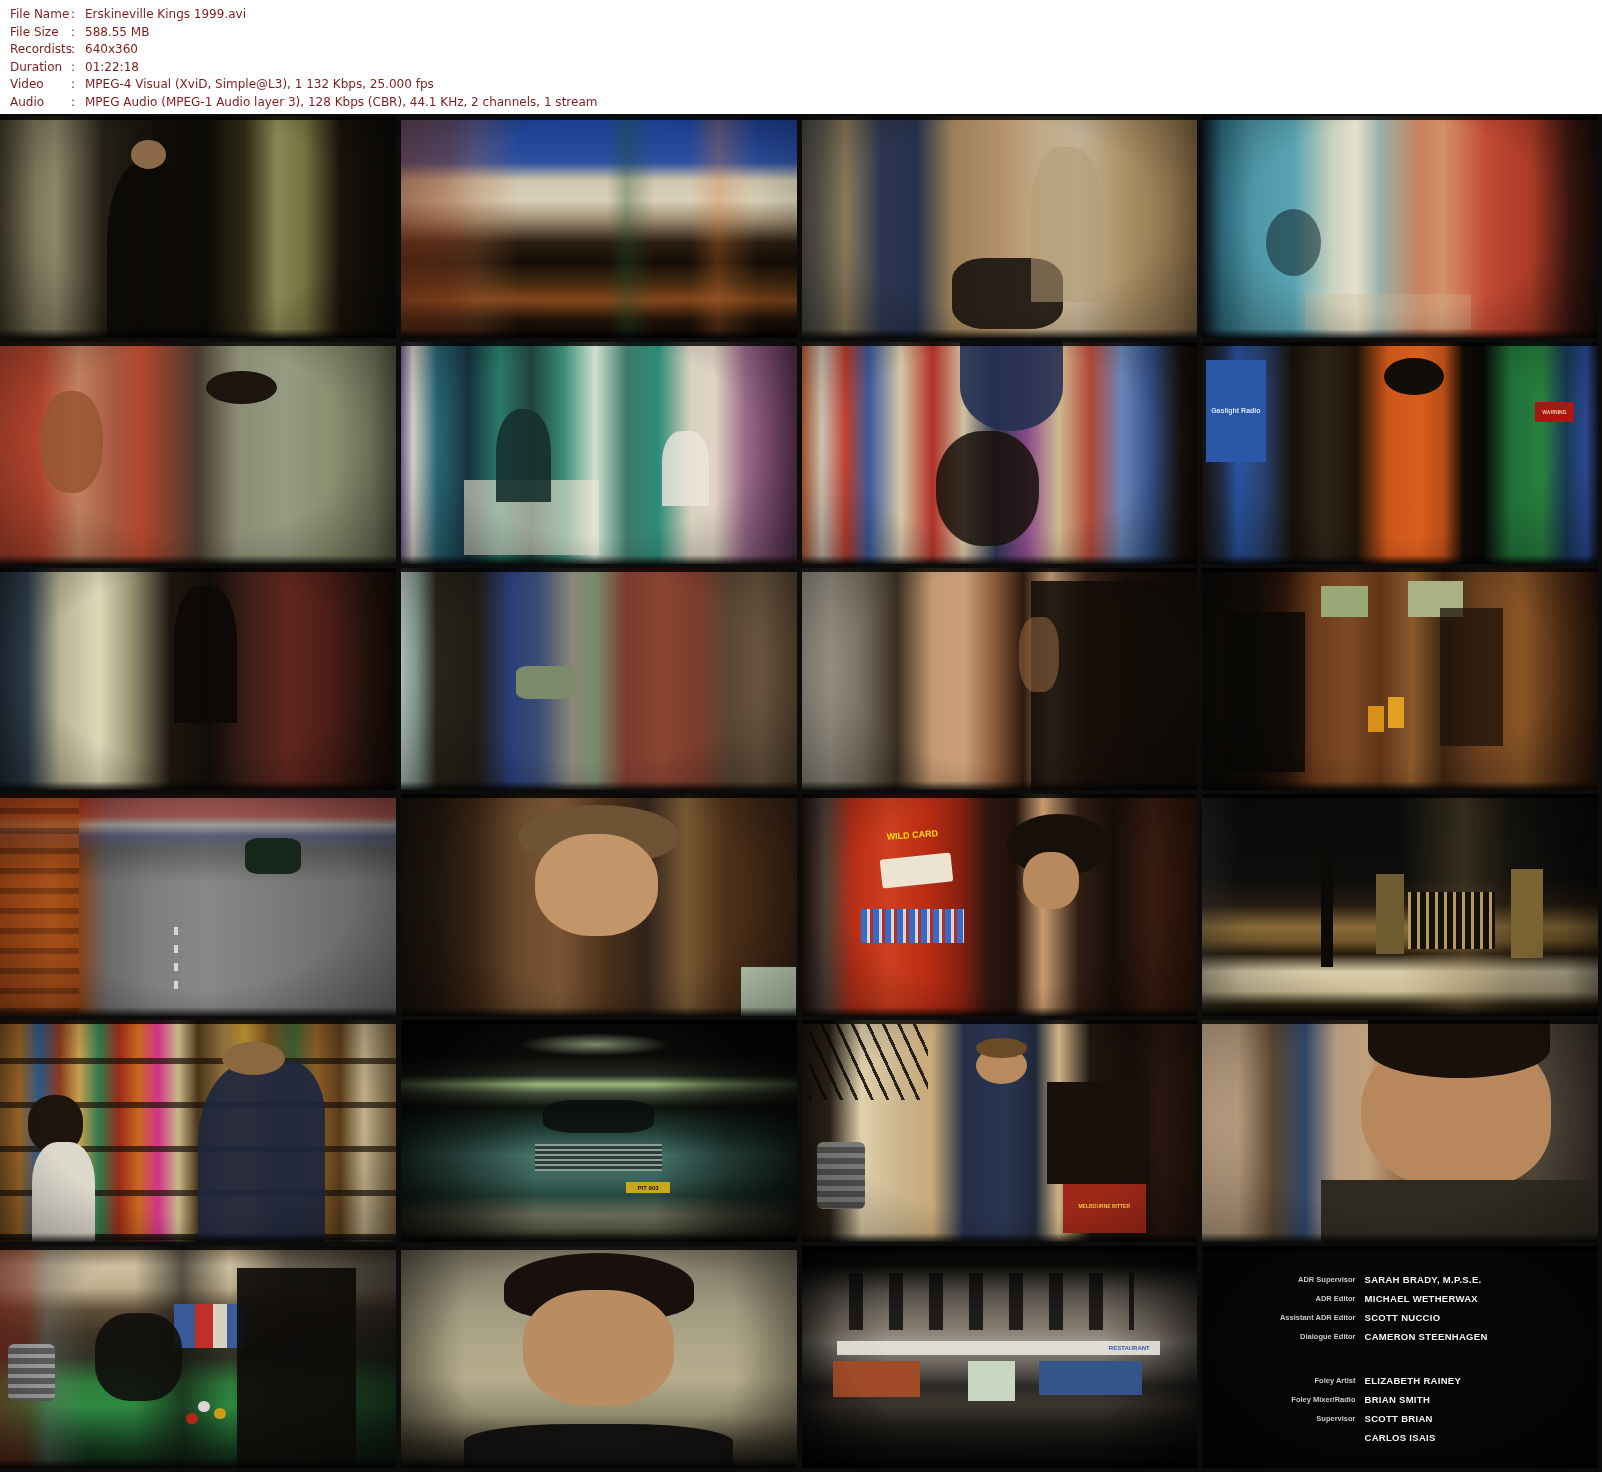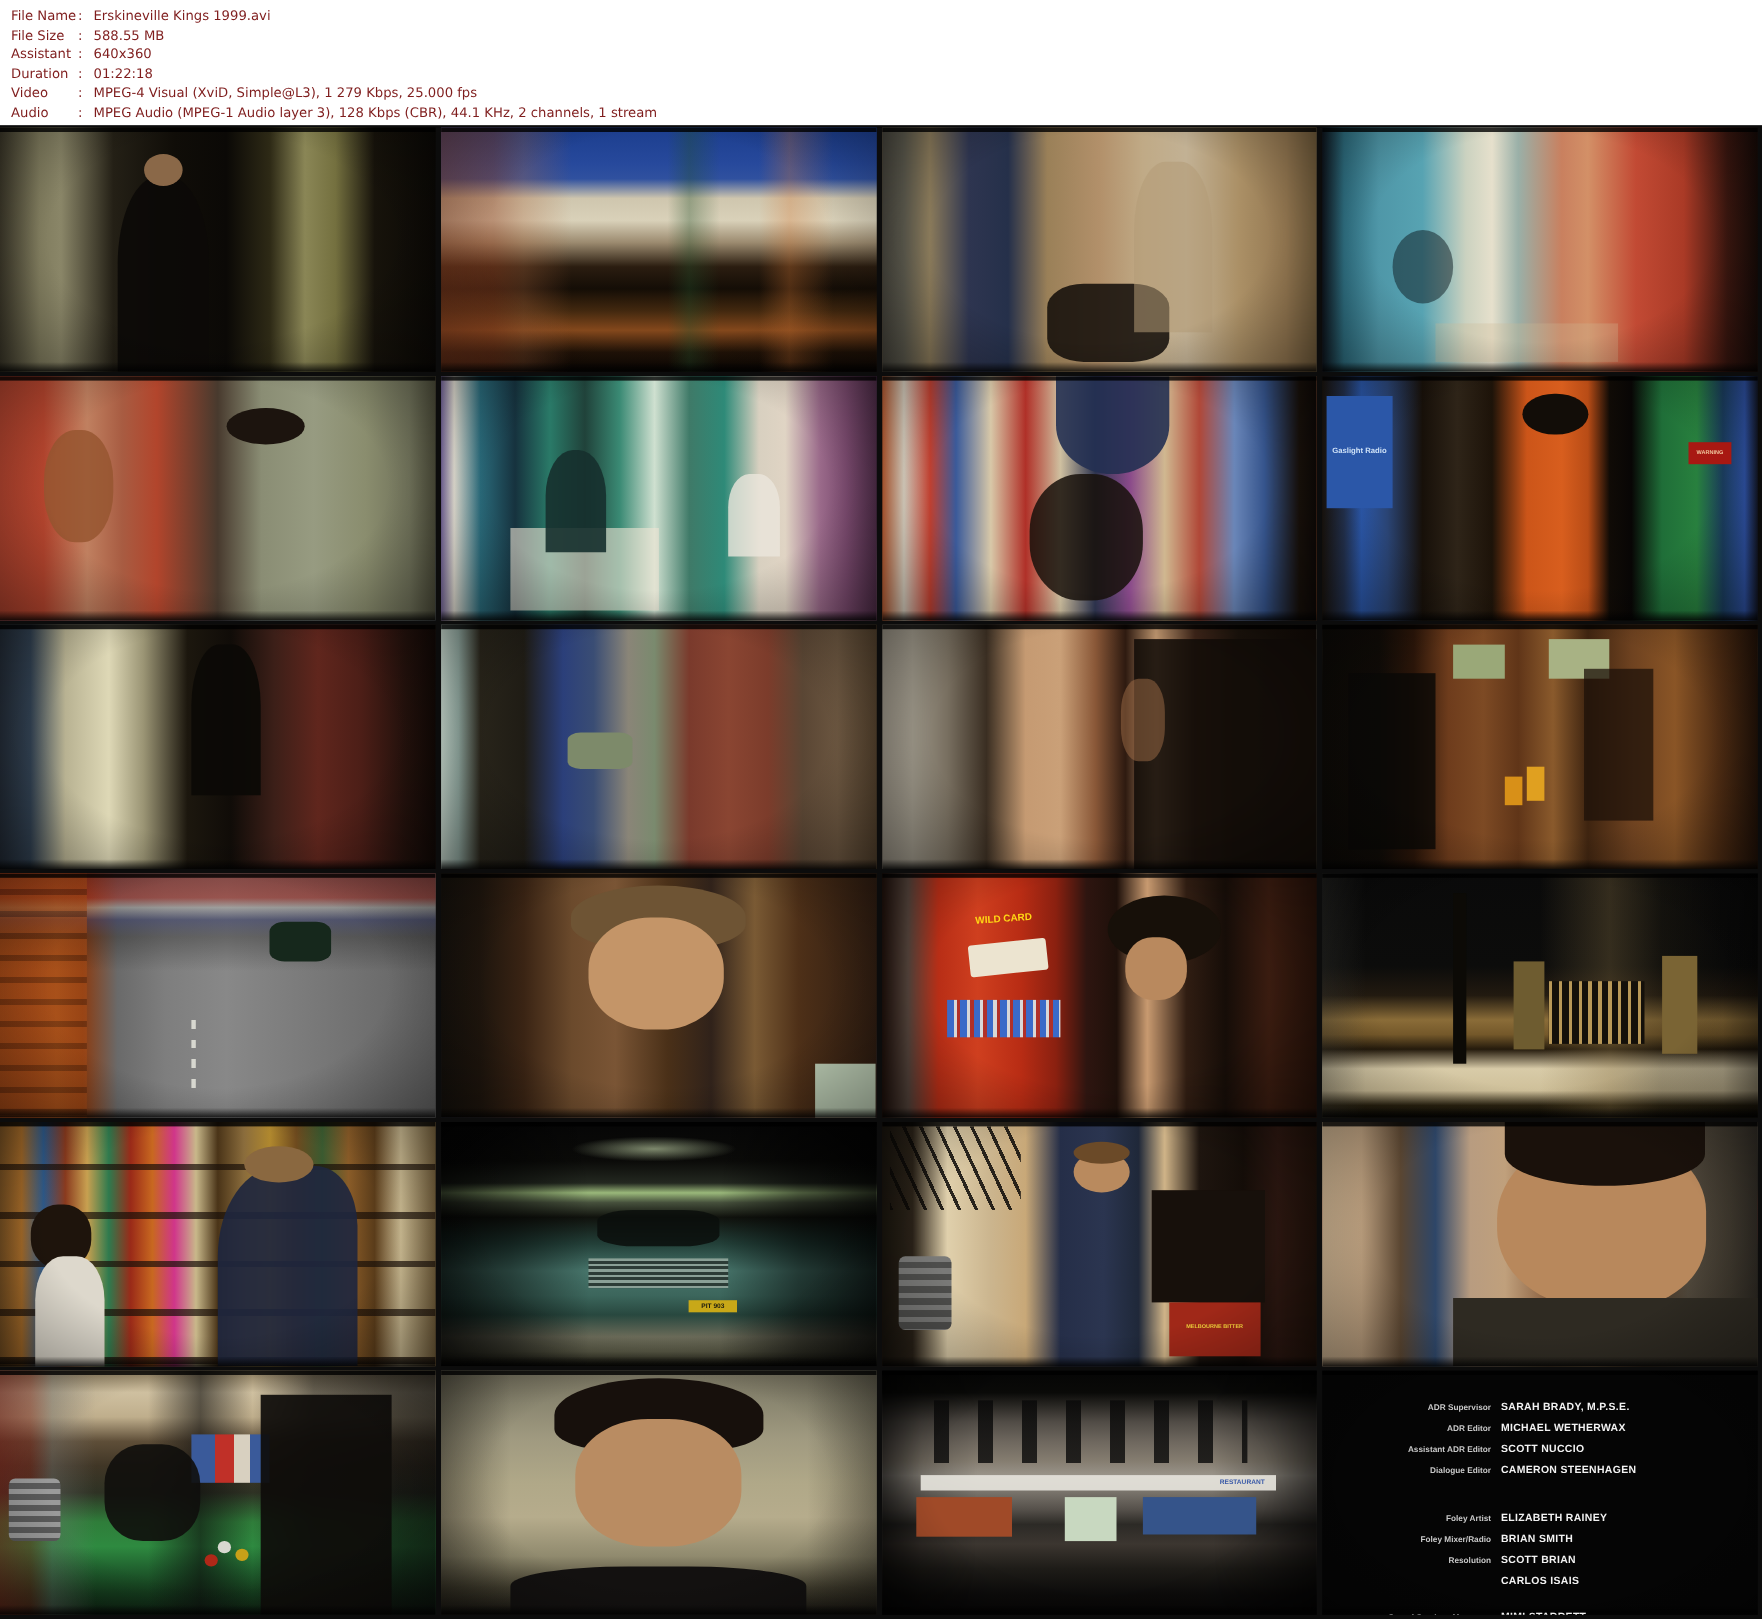--- a/index.html
+++ b/index.html
@@ -43,33 +43,33 @@
       <span class="hlabel">File Name</span>
         <span class="hcolon">:</span>
         <span class="hvalue">Erskineville Kings 1999.avi</span>
     </div>
     <div class="hline">
       <span class="hlabel">File Size</span>
         <span class="hcolon">:</span>
         <span class="hvalue">588.55 MB</span>
     </div>
     <div class="hline">
-      <span class="hlabel">Assistant</span>
+      <span class="hlabel">Recordists</span>
         <span class="hcolon">:</span>
         <span class="hvalue">640x360</span>
     </div>
     <div class="hline">
       <span class="hlabel">Duration</span>
         <span class="hcolon">:</span>
         <span class="hvalue">01:22:18</span>
     </div>
     <div class="hline">
       <span class="hlabel">Video</span>
         <span class="hcolon">:</span>
-        <span class="hvalue">MPEG-4 Visual (XviD, Simple@L3), 1 279 Kbps, 25.000 fps</span>
+        <span class="hvalue">MPEG-4 Visual (XviD, Simple@L3), 1 132 Kbps, 25.000 fps</span>
     </div>
     <div class="hline">
       <span class="hlabel">Audio</span>
         <span class="hcolon">:</span>
         <span class="hvalue">MPEG Audio (MPEG-1 Audio layer 3), 128 Kbps (CBR), 44.1 KHz, 2 channels, 1 stream</span>
     </div>
   </div>
 
   <div class="grid">
       <div class="cell" style="background: linear-gradient(90deg, rgb(58, 54, 40) 0%, rgb(128, 124, 94) 9%, rgb(138, 134, 104) 14%, rgb(36, 32, 22) 26%, rgb(16, 13, 8) 40%, rgb(11, 9, 6) 52%, rgb(46, 42, 22) 62%, rgb(138, 134, 86) 70%, rgb(116, 112, 63) 77%, rgb(23, 19, 11) 86%, rgb(10, 8, 5) 100%), linear-gradient(rgba(0, 0, 0, 0.55) 0%, rgba(0, 0, 0, 0.1) 14%, rgba(0, 0, 0, 0) 30%, rgba(0, 0, 0, 0) 60%, rgba(0, 0, 0, 0.6) 100%);">
@@ -213,21 +213,21 @@
           <div class="cgap" style="height: 25px; flex: 0 0 auto;"></div>
           <div class="crow">
             <span class="clabel">Foley Artist</span>
             <span class="cname">ELIZABETH RAINEY</span>
           </div>
           <div class="crow">
             <span class="clabel">Foley Mixer/Radio</span>
             <span class="cname">BRIAN SMITH</span>
           </div>
           <div class="crow">
-            <span class="clabel">Resolution</span>
+            <span class="clabel">Supervisor</span>
             <span class="cname">SCOTT BRIAN</span>
           </div>
           <div class="crow">
             <span class="clabel"></span>
             <span class="cname">CARLOS ISAIS</span>
           </div>
           <div class="cgap" style="height: 14px; flex: 0 0 auto;"></div>
           <div class="crow">
             <span class="clabel">Sound Services Managers</span>
             <span class="cname">MIMI STARRETT</span>

